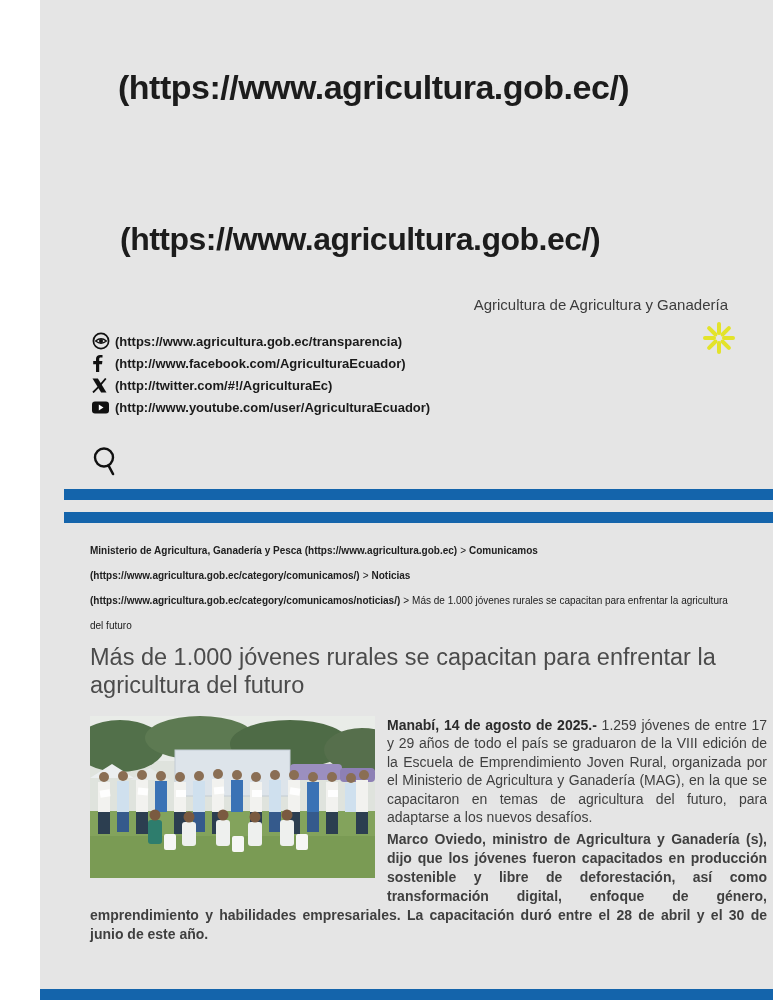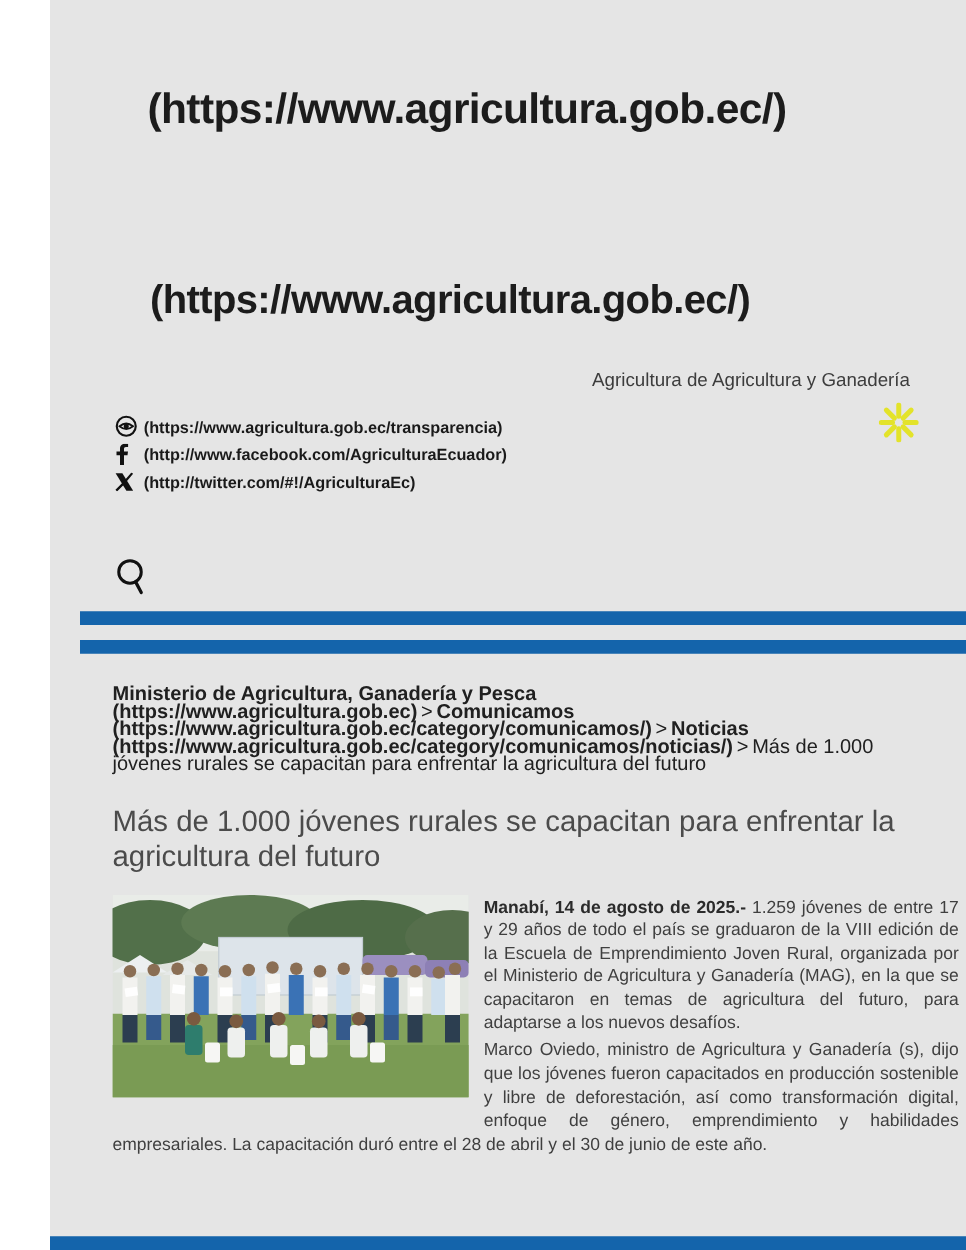--- a/index.html
+++ b/index.html
@@ -19,33 +19,33 @@
   .social-row .sicon{width:23px;display:flex;align-items:center;}
   .social-row .slabel{font-size:13px;font-weight:700;color:#1a1a1a;white-space:nowrap;}
 
   .search-btn{position:absolute;left:52px;top:446px;width:28px;height:30px;cursor:pointer;}
 
   .bar{position:absolute;left:24px;right:0;height:11px;background:#1464AB;}
   .bar.one{top:489px;}
   .bar.two{top:512px;}
   .bar.bottom{left:0;top:auto;bottom:0;}
 
-  .breadcrumb{position:absolute;left:50px;top:549px;width:652px;font-size:16px;line-height:14px;color:#202020;}
+  .breadcrumb{position:absolute;left:50px;top:538px;width:652px;font-size:10px;line-height:25px;color:#202020;}
   .breadcrumb .seg-bold{font-weight:700;cursor:pointer;}
   .breadcrumb .sep{margin:0 3px;font-weight:400;}
 
   .article-title{position:absolute;left:50px;top:644px;width:658px;font-size:23.5px;line-height:27.5px;
                  font-weight:400;color:#4b4b4b;}
 
   .article-body{position:absolute;left:50px;top:714px;width:688px;min-height:249px;
                 border-right:1px solid #e6e6e6;box-sizing:border-box;padding-right:10px;
                 font-size:14px;color:#3f3f3f;}
   .article-photo{float:left;width:285px;height:162px;margin:2px 12px 12px 0;display:block;}
   .p1{margin:0;line-height:18.4px;text-align:justify;padding-top:2px;}
-  .p2{margin:4px 0 0 0;line-height:19px;text-align:justify;}
+  .p2{margin:4px 0 0 0;line-height:19px;text-align:justify;font-weight:bold;}
   .dateline{font-weight:700;color:#2b2b2b;}
 </style>
 </head>
 <body>
 
 <div class="page">
 
   <div class="top-link first">(https://www.agricultura.gob.ec/)</div>
   <div class="top-link second">(https://www.agricultura.gob.ec/)</div>
 
@@ -84,20 +84,29 @@
       <span class="slabel">(http://www.facebook.com/AgriculturaEcuador)</span>
     </div>
     <div class="social-row">
       <span class="sicon">
         <svg width="15" height="15" viewBox="0 0 15 15">
           <path d="M0.5 0.5 L5.9 0.5 L14.5 14.5 L9.1 14.5 Z" fill="#111"></path>
           <path d="M13.8 0.5 L8.6 6.6 M6.6 8.9 L1 14.5" stroke="#111" stroke-width="1.8" fill="none"></path>
         </svg>
       </span>
       <span class="slabel">(http://twitter.com/#!/AgriculturaEc)</span>
+    </div>
+    <div class="social-row">
+      <span class="sicon">
+        <svg width="17" height="13" viewBox="0 0 17 13">
+          <rect x="0" y="0.5" width="17" height="12" rx="3" fill="#111"></rect>
+          <path d="M6.8 3.6 L11.5 6.5 L6.8 9.4 Z" fill="#fff"></path>
+        </svg>
+      </span>
+      <span class="slabel">(http://www.youtube.com/user/AgriculturaEcuador)</span>
     </div>
   </div>
 
   <div class="search-btn">
     <svg width="28" height="30" viewBox="0 0 28 30">
       <circle cx="12" cy="11.5" r="9" fill="none" stroke="#111" stroke-width="2.4"></circle>
       <line x1="16.5" y1="19.5" x2="21" y2="28" stroke="#111" stroke-width="2.6" stroke-linecap="round"></line>
     </svg>
   </div>
 

